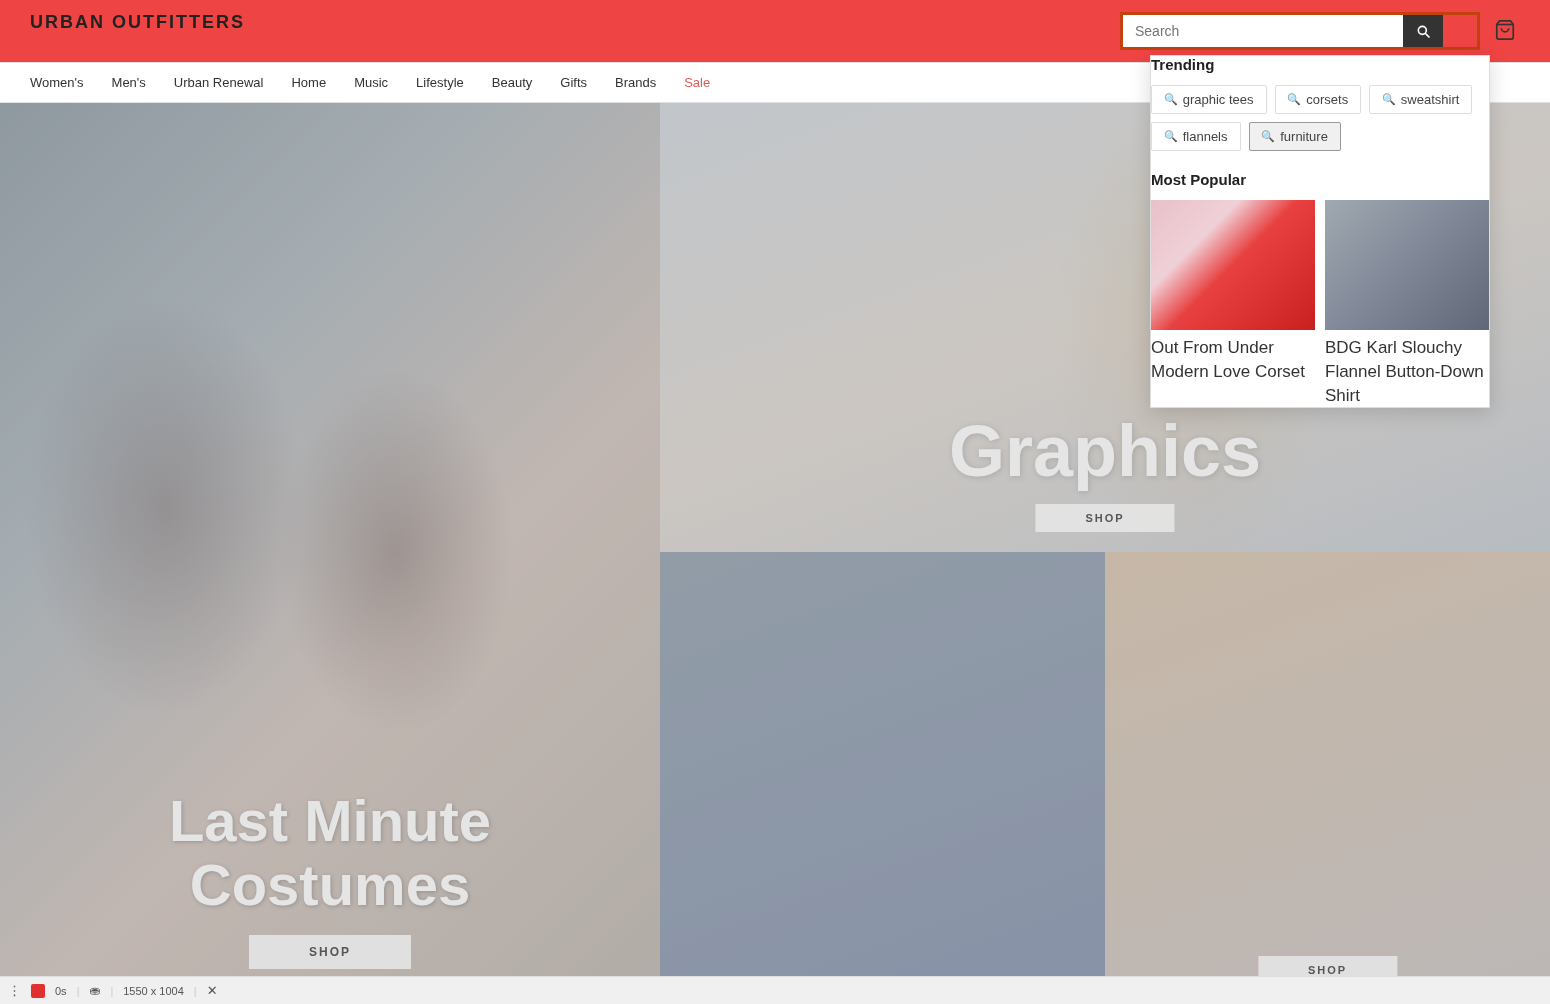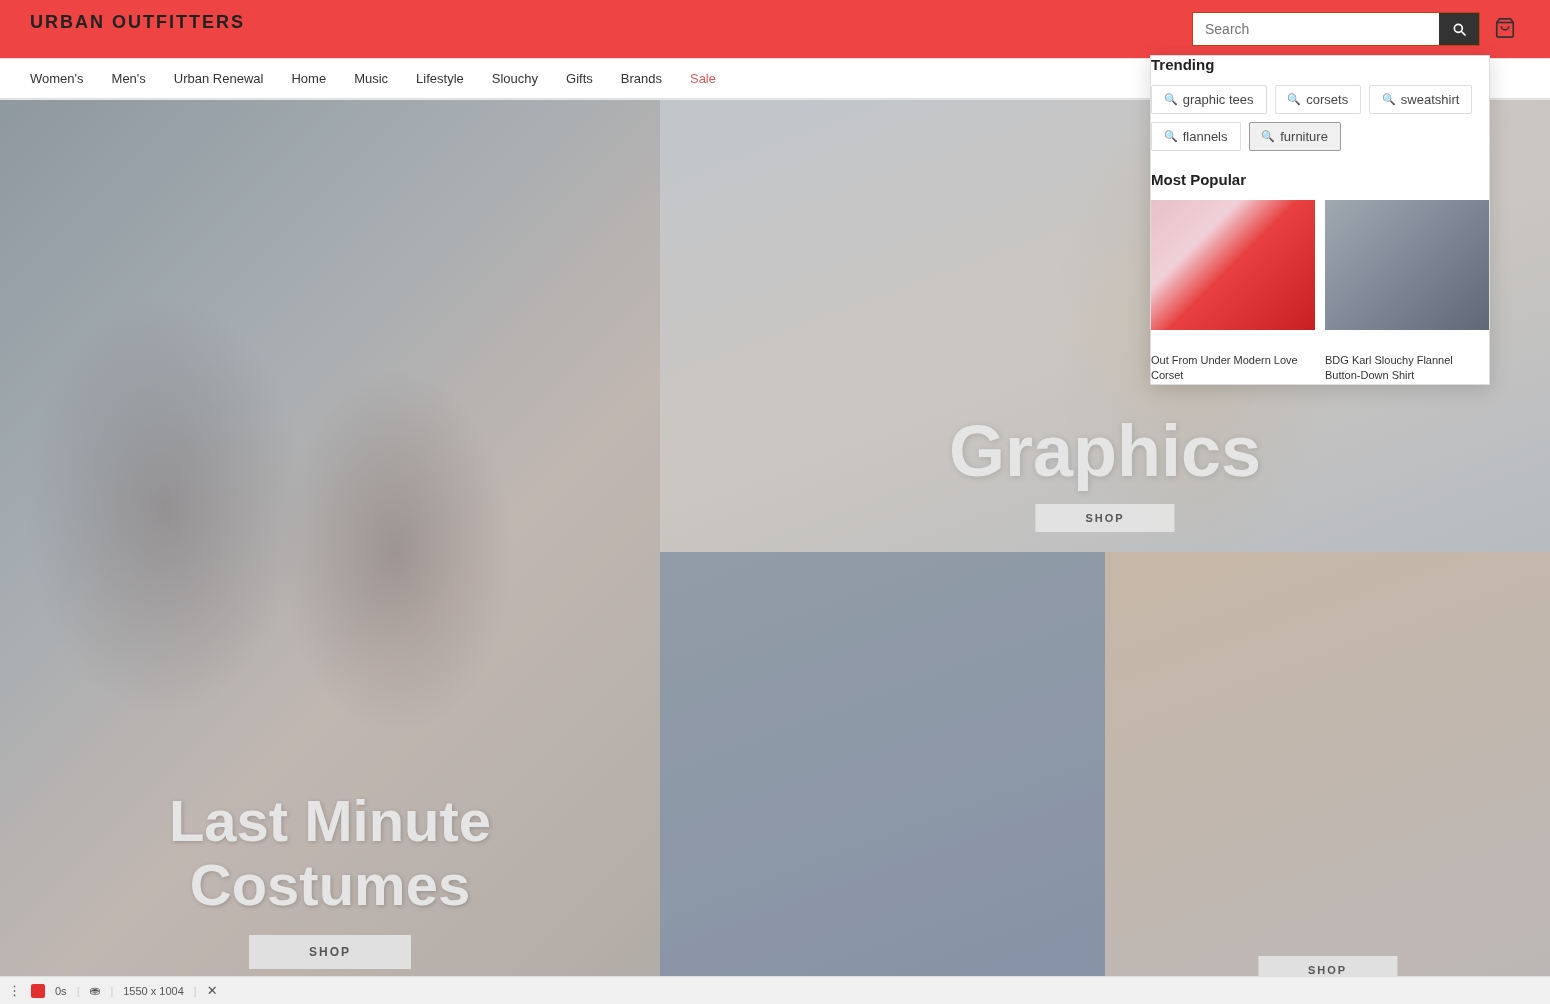--- a/index.html
+++ b/index.html
@@ -23,22 +23,22 @@
       color: #222;
     }
     .header-right {
       display: flex;
       align-items: center;
       gap: 10px;
     }
     .search-bar {
       display: flex;
       align-items: center;
-      border: 1px solid #c2410c;
-      width: 288px;
+      border: 3px solid #c2410c;
+      width: 360px;
     }
     .search-input {
       border: none;
       outline: none;
       padding: 8px 12px;
       font-size: 14px;
       width: 280px;
       color: #999;
     }
     .search-btn {
@@ -270,23 +270,23 @@
     .product-img-1 {
       background: linear-gradient(135deg, #e8c0c8 0%, #f0d0d8 30%, #e84040 50%, #c82020 100%);
     }
     .product-img-2 {
       background: linear-gradient(135deg, #a0a8b0 0%, #808898 50%, #606878 100%);
     }
     .product-img-3 {
       background: linear-gradient(135deg, #181818 0%, #282828 40%, #383838 100%);
     }
     .product-name {
-      font-size: 11px;
+      font-size: 17px;
       color: #333;
-      margin-top: 23px;
+      margin-top: 6px;
       line-height: 1.4;
     }
 
     
     .status-bar {
       position: fixed;
       bottom: 0;
       left: 0;
       width: 100%;
       height: 28px;
@@ -345,21 +345,21 @@
   </div>
 </div>
 
 <div class="nav">
   <a class="nav-item">Women's</a>
   <a class="nav-item">Men's</a>
   <a class="nav-item">Urban Renewal</a>
   <a class="nav-item">Home</a>
   <a class="nav-item">Music</a>
   <a class="nav-item">Lifestyle</a>
-  <a class="nav-item">Slouchy</a>
+  <a class="nav-item">Beauty</a>
   <a class="nav-item">Gifts</a>
   <a class="nav-item">Brands</a>
   <a class="nav-item sale">Sale</a>
 </div>
 
 <div class="page-overlay"></div>
 
 <div class="main-content">
 
   <div class="panel-left">

